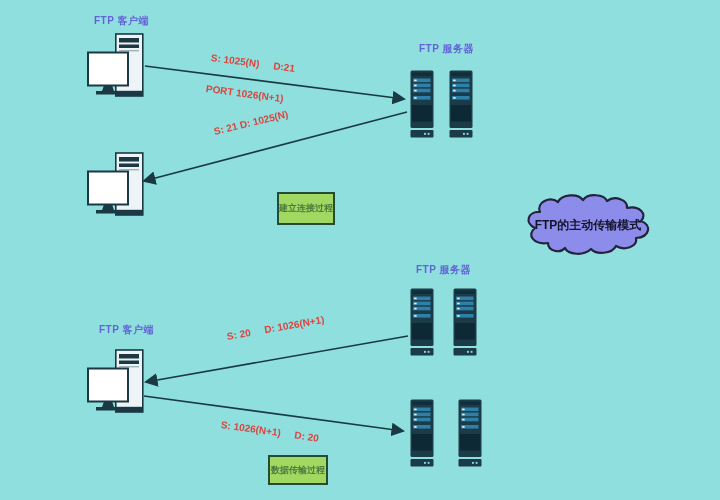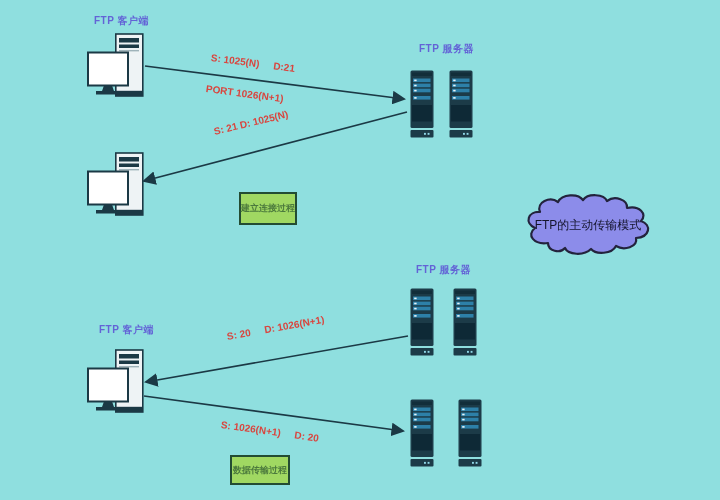--- a/index.html
+++ b/index.html
@@ -16,27 +16,28 @@
   .red-label{
     position:absolute;font-size:10px;font-weight:bold;color:#d9453e;
     white-space:nowrap;transform-origin:left center;
   }
   .red-label .gap{display:inline-block;width:14px;}
   .process-box{
     position:absolute;background:#a0d862;border:2px solid #234c33;
     display:flex;align-items:center;justify-content:center;
     font-size:9px;font-weight:bold;color:#4c7a3d;white-space:nowrap;
     box-sizing:border-box;
+    margin-left:38px;
   }
   .cloud-wrap{position:absolute;width:132px;height:64px;}
   .cloud-wrap svg{position:absolute;left:0;top:0;}
   .cloud-text{
     position:absolute;left:0;top:0;width:100%;height:100%;
     display:flex;align-items:center;justify-content:center;
-    font-size:12px;font-weight:normal;color:#14142c;white-space:nowrap;
+    font-size:12px;font-weight:bold;color:#14142c;white-space:nowrap;
   }
   .icon-svg{display:block;}
   .arrows{position:absolute;left:0;top:0;pointer-events:none;}
 </style>
 </head>
 <body>
 
 <svg width="0" height="0" style="position:absolute">
   <defs>
     <symbol id="client-pc" viewBox="0 0 58 66">

